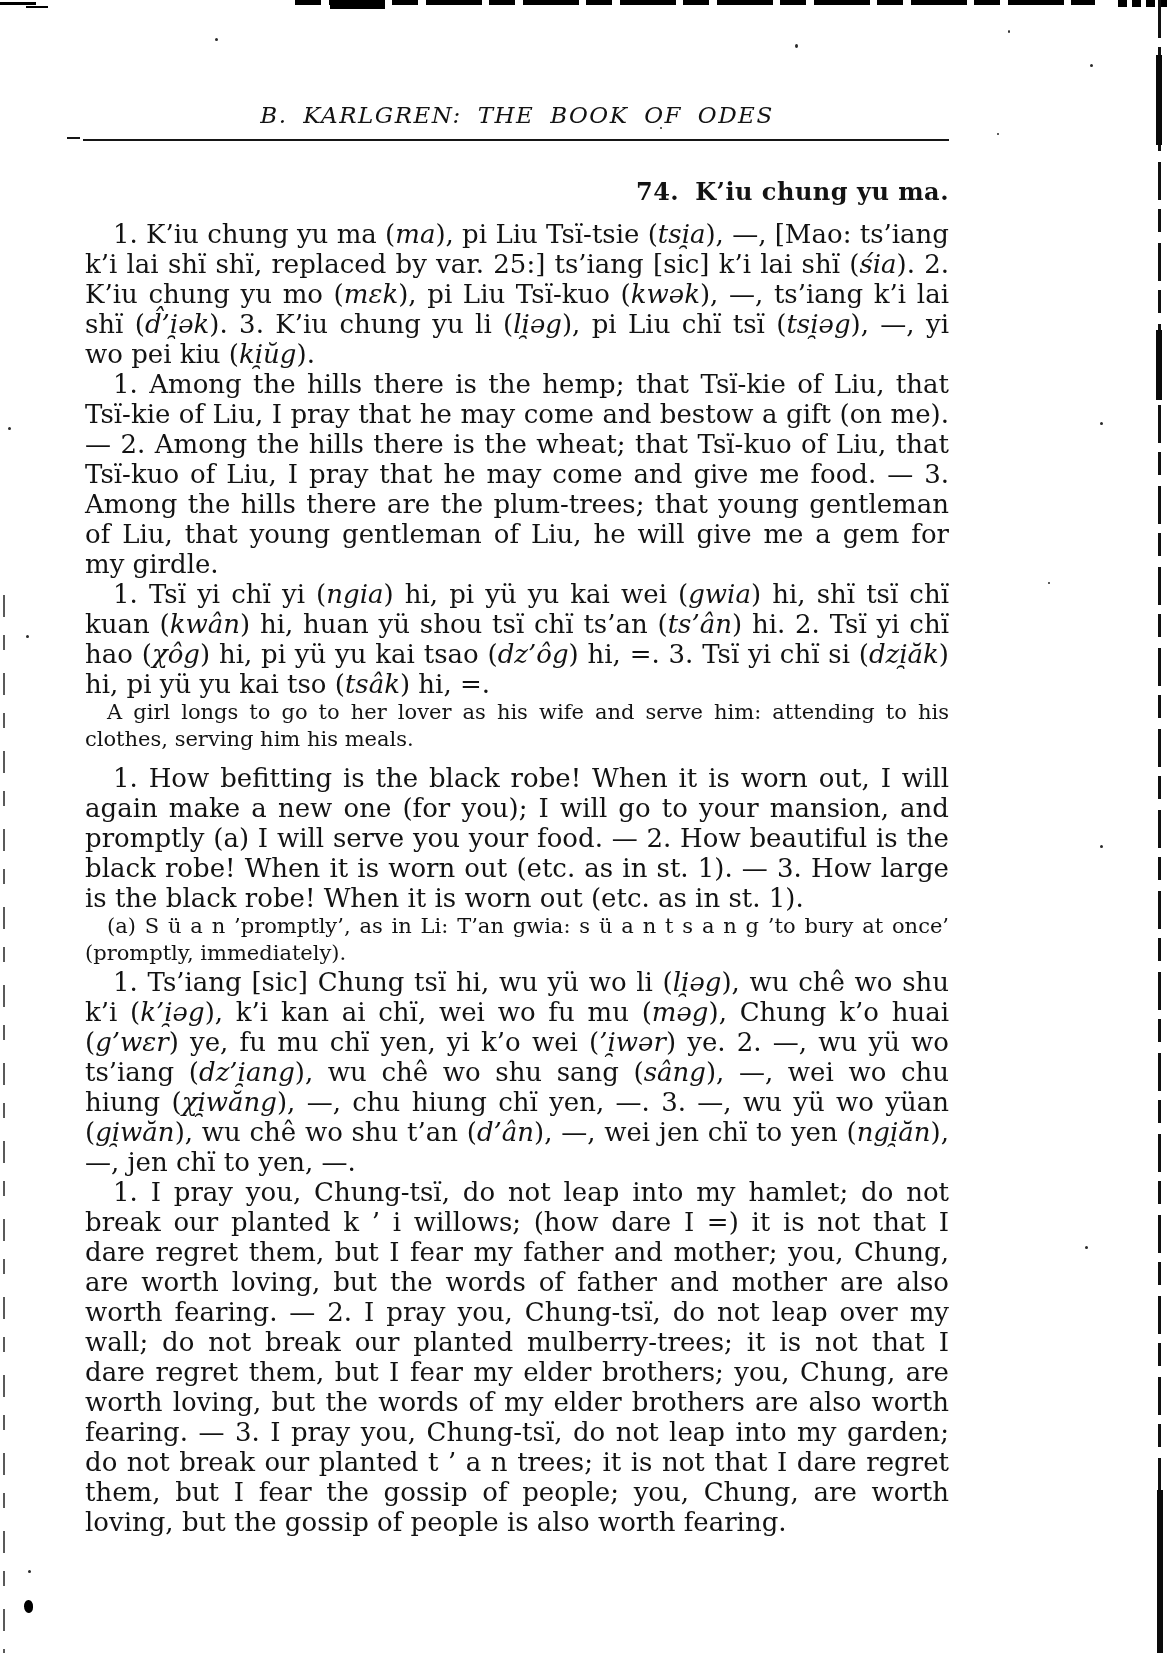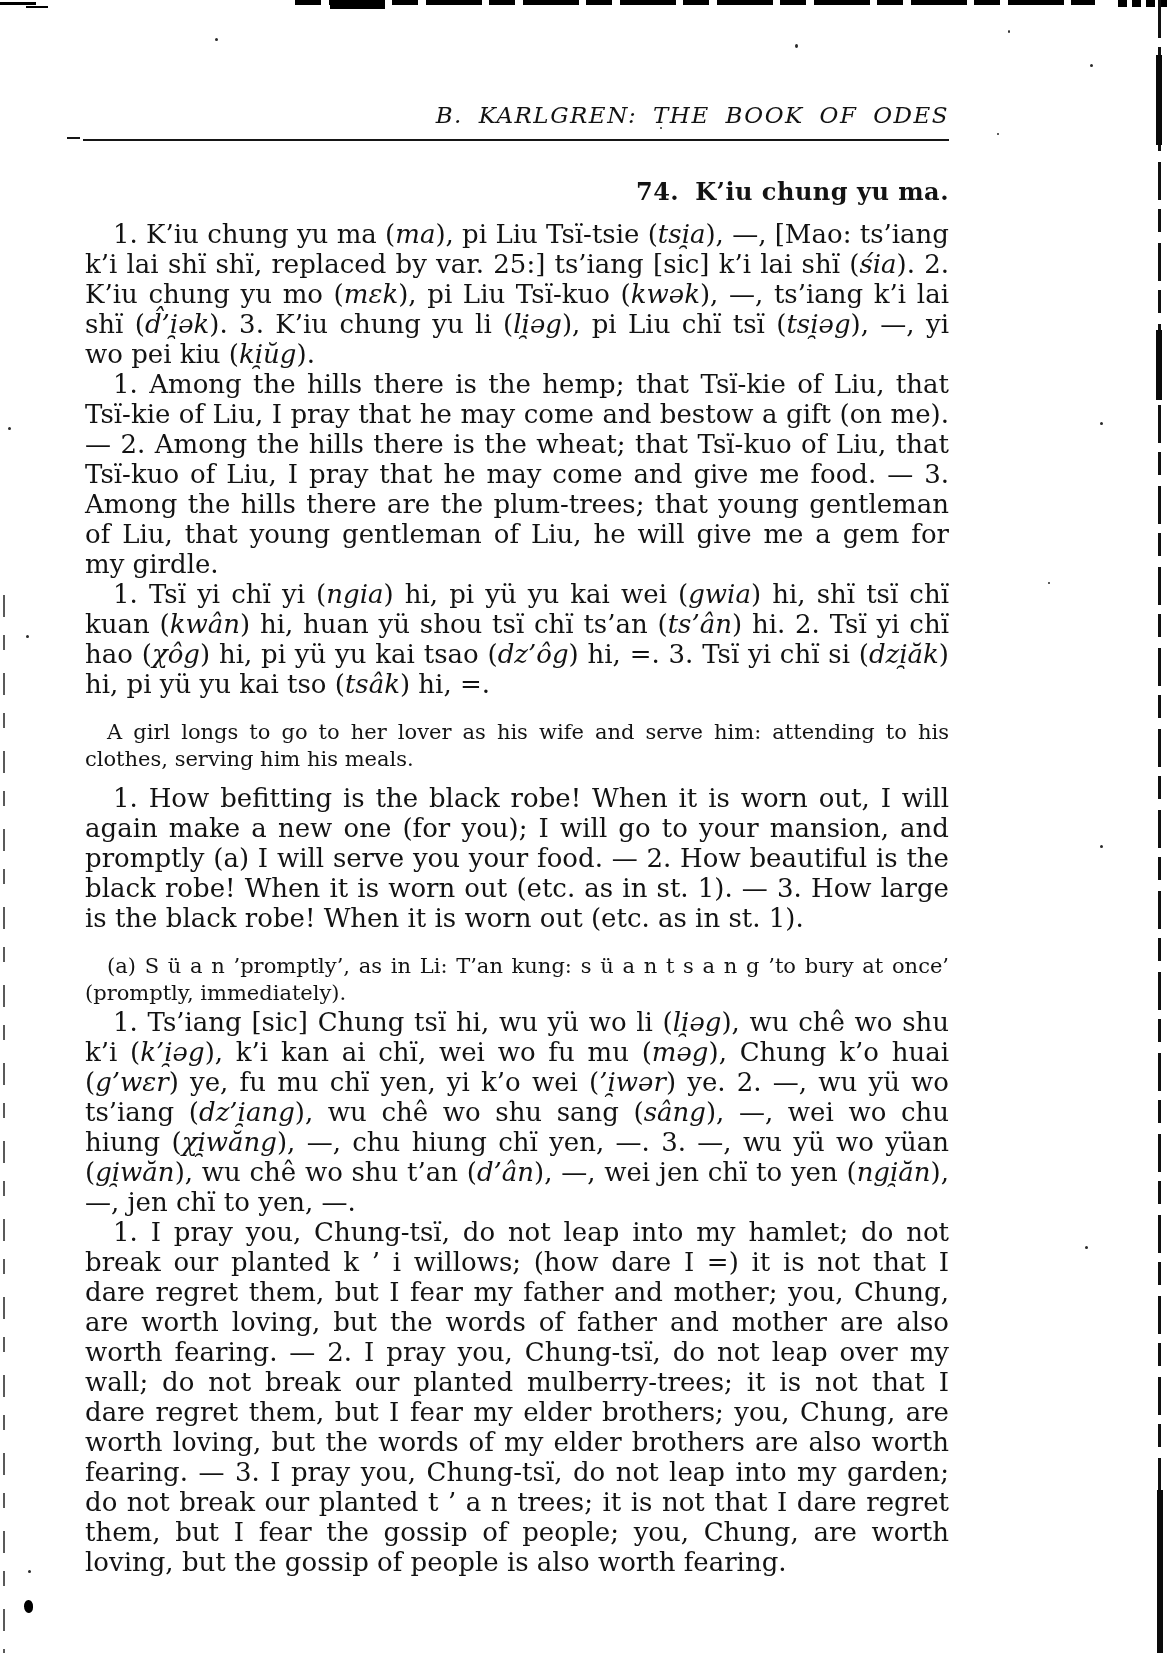--- a/index.html
+++ b/index.html
@@ -10,21 +10,21 @@
     font-family: "DejaVu Serif", serif;
     position: relative;
     overflow: hidden;
   }
   .page {
     position: absolute;
     left: 85px; top: 102px;
     width: 864px;
   }
   .running-header {
-    text-align: right;
+    text-align: center;
     font-style: italic;
     font-size: 23px;
     letter-spacing: 1.5px;
     word-spacing: 7px;
     white-space: nowrap;
   }
   .rule {
     position: relative;
     margin-top: 11px;
     margin-left: -2px;
@@ -50,21 +50,21 @@
     text-align: justify;
     font-size: 26px;
     line-height: 30px;
     text-indent: 28px;
   }
   p + p { }
   p.small {
     font-size: 21px;
     line-height: 27px;
     text-indent: 22px;
-    margin-top: 20px;
+    margin-top: 0;
   }
   p.after-small { margin-top: 10px; }
   .it { font-style: italic; }
 
   
   .artifact { position: absolute; pointer-events: none; }
   .top-strip {
     left: 295px; top: 0; width: 800px; height: 5px;
     background: repeating-linear-gradient(90deg,
       #000 0 26px, transparent 26px 34px,
@@ -132,21 +132,21 @@
   <section>
     <h2 class="section-heading"><span class="num">74.</span><span>K’iu chung yu ma.</span></h2>
     <p><span>1.  K’iu chung yu ma (</span><span class="it">ma</span><span>), pi Liu Tsï-tsie (</span><span class="it">tsi̯a</span><span>), —, [Mao: ts’iang k’i lai shï shï, replaced by var. 25:] ts’iang [sic] k’i lai shï (</span><span class="it">śia</span><span>).  2.  K’iu chung yu mo (</span><span class="it">mɛk</span><span>), pi Liu Tsï-kuo (</span><span class="it">kwək</span><span>), —, ts’iang k’i lai shï (</span><span class="it">d̂’i̯ək</span><span>).  3.  K’iu chung yu li (</span><span class="it">li̯əg</span><span>), pi Liu chï tsï (</span><span class="it">tsi̯əg</span><span>), —, yi wo pei kiu (</span><span class="it">ki̯ŭg</span><span>).</span></p>
     <p>1.  Among the hills there is the hemp; that Tsï-kie of Liu, that Tsï-kie of Liu, I pray that he may come and bestow a gift (on me). — 2.  Among the hills there is the wheat; that Tsï-kuo of Liu, that Tsï-kuo of Liu, I pray that he may come and give me food. — 3. Among the hills there are the plum-trees; that young gentleman of Liu, that young gentleman of Liu, he will give me a gem for my girdle.</p>
   </section>
 
   <section>
     <p><span>1.  Tsï yi chï yi (</span><span class="it">ngia</span><span>) hi, pi yü yu kai wei (</span><span class="it">gwia</span><span>) hi, shï tsï chï kuan (</span><span class="it">kwân</span><span>) hi, huan yü shou tsï chï ts’an (</span><span class="it">ts’ân</span><span>) hi.  2.  Tsï yi chï hao (</span><span class="it">χôg</span><span>) hi, pi yü yu kai tsao (</span><span class="it">dz’ôg</span><span>) hi, =.  3.  Tsï yi chï si (</span><span class="it">dzi̯ăk</span><span>) hi, pi yü yu kai tso (</span><span class="it">tsâk</span><span>) hi, =.</span></p>
     <p class="small">A girl longs to go to her lover as his wife and serve him: attending to his clothes, serving him his meals.</p>
     <p class="after-small">1.  How befitting is the black robe!  When it is worn out, I will again make a new one (for you); I will go to your mansion, and promptly (a) I will serve you your food. — 2.  How beautiful is the black robe!  When it is worn out (etc. as in st. 1). — 3.  How large is the black robe!  When it is worn out (etc. as in st. 1).</p>
-    <p class="small">(a) S ü a n  ’promptly’, as in Li: T’an kung: s ü a n  t s a n g  ’to bury at once’ (promptly, immediately).</p>
+    <p class="small">(a) S ü a n  ’promptly’, as in Li: T’an gwia: s ü a n  t s a n g  ’to bury at once’ (promptly, immediately).</p>
   </section>
 
   <section>
     <p><span>1.  Ts’iang [sic] Chung tsï hi, wu yü wo li (</span><span class="it">li̯əg</span><span>), wu chê wo shu k’i (</span><span class="it">k’i̯əg</span><span>), k’i kan ai chï, wei wo fu mu (</span><span class="it">məg</span><span>), Chung k’o huai (</span><span class="it">g’wɛr</span><span>) ye, fu mu chï yen, yi k’o wei (</span><span class="it">’i̯wər</span><span>) ye.  2.  —, wu yü wo ts’iang (</span><span class="it">dz’i̯ang</span><span>), wu chê wo shu sang (</span><span class="it">sâng</span><span>), —, wei wo chu hiung (</span><span class="it">χi̯wăng</span><span>), —, chu hiung chï yen, —.  3.  —, wu yü wo yüan (</span><span class="it">gi̯wăn</span><span>), wu chê wo shu t’an (</span><span class="it">d’ân</span><span>), —, wei jen chï to yen (</span><span class="it">ngi̯ăn</span><span>), —, jen chï to yen, —.</span></p>
     <p>1.  I pray you, Chung-tsï, do not leap into my hamlet; do not break our planted k ’ i willows; (how dare I =) it is not that I dare regret them, but I fear my father and mother; you, Chung, are worth loving, but the words of father and mother are also worth fearing. — 2.  I pray you, Chung-tsï, do not leap over my wall; do not break our planted mulberry-trees; it is not that I dare regret them, but I fear my elder brothers; you, Chung, are worth loving, but the words of my elder brothers are also worth fearing. — 3.  I pray you, Chung-tsï, do not leap into my garden; do not break our planted t ’ a n trees; it is not that I dare regret them, but I fear the gossip of people; you, Chung, are worth loving, but the gossip of people is also worth fearing.</p>
   </section>
 
 </main>
 
 </body></html>

